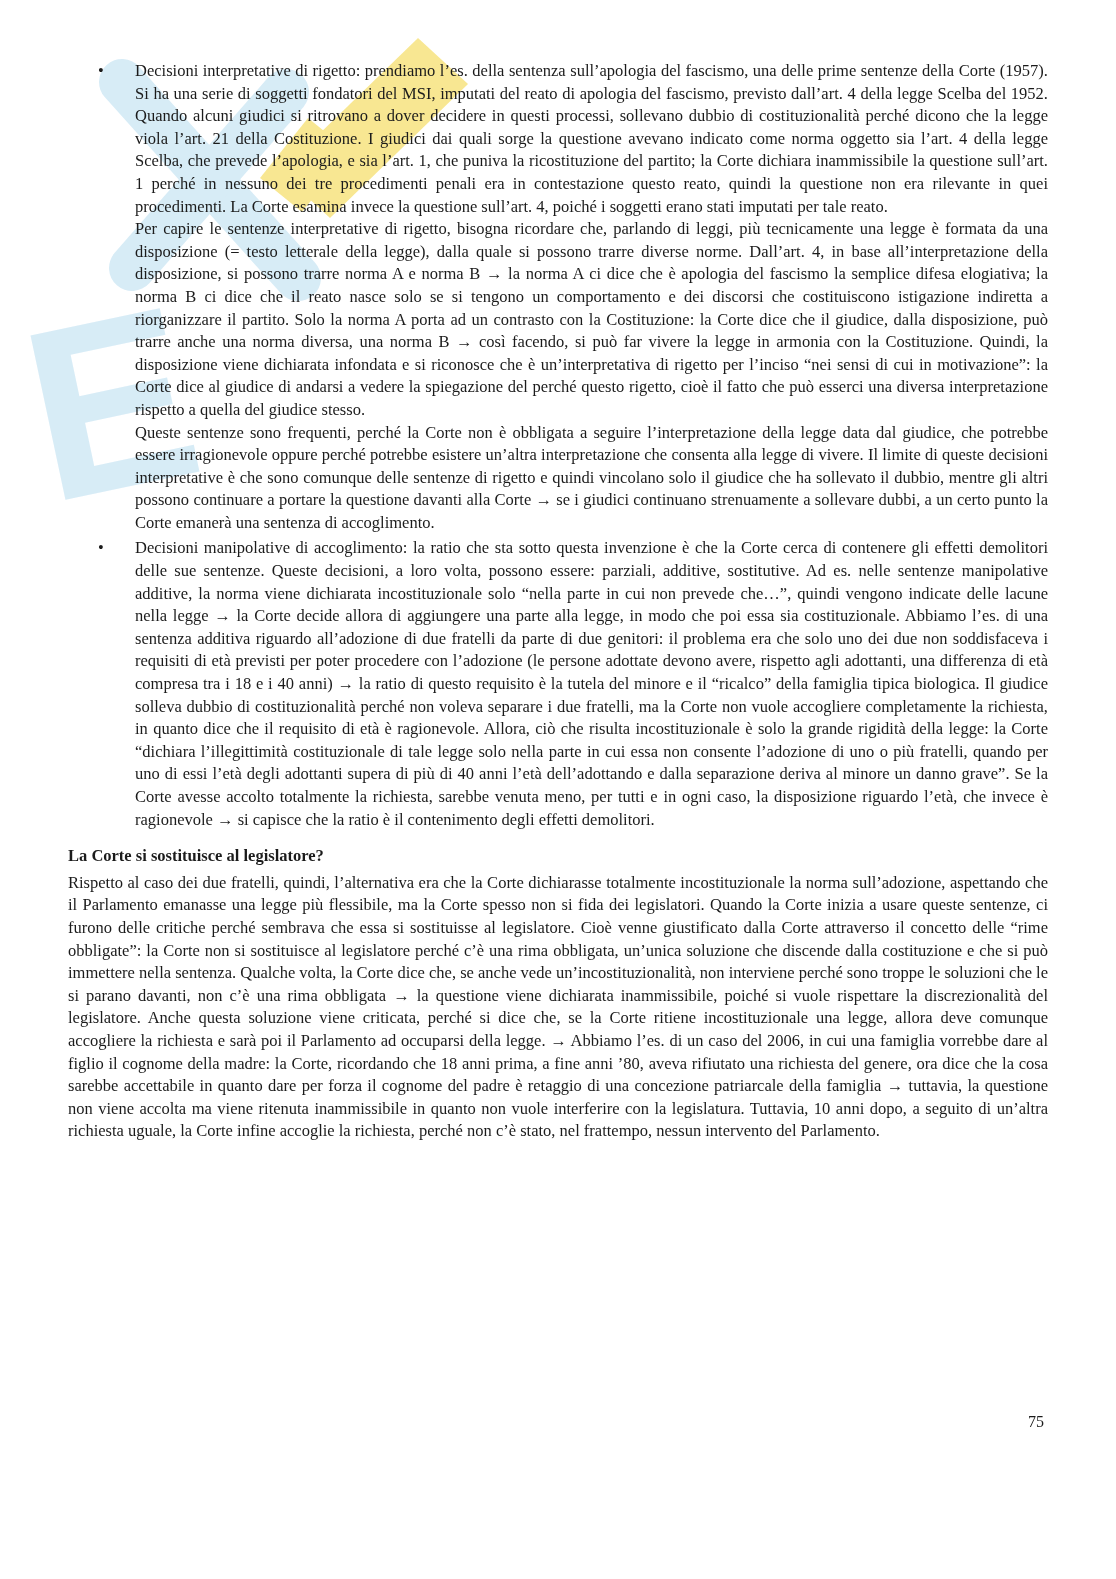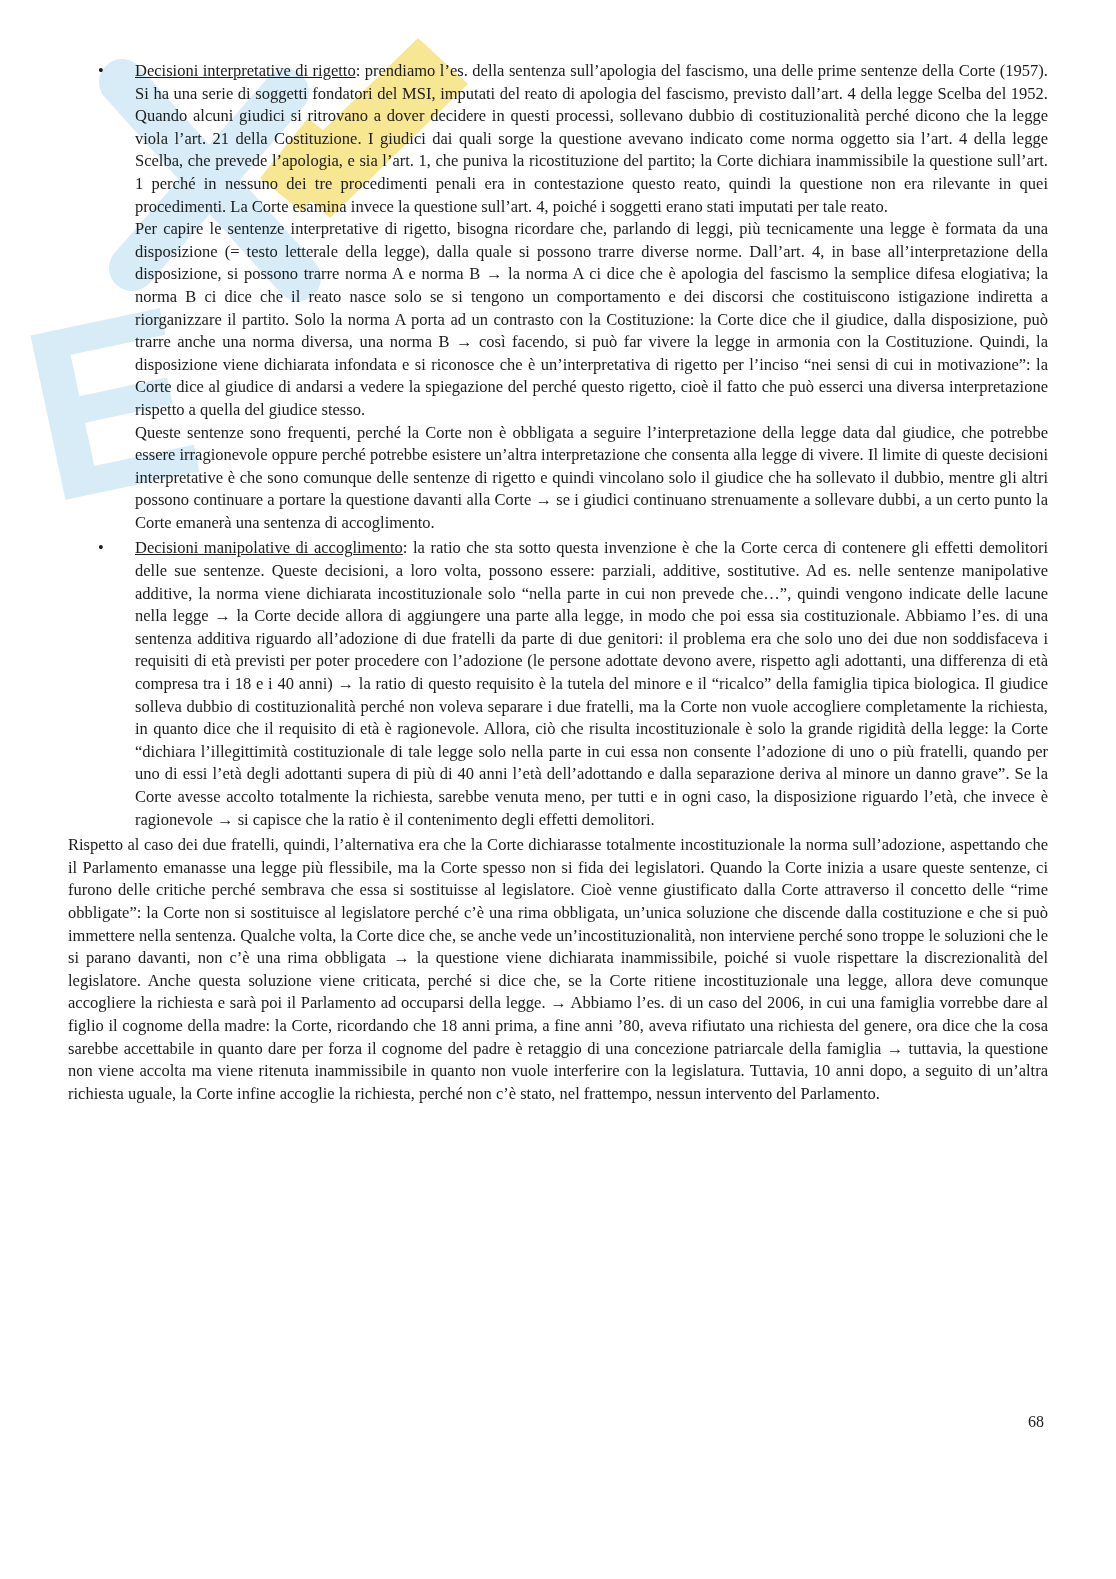--- a/index.html
+++ b/index.html
@@ -34,21 +34,21 @@
     margin-bottom: 3px;
   }
   ul.bullets > li::before {
     content: "\2022";
     position: absolute;
     left: 30px;
     top: 0;
     font-size: 16.5px;
   }
   ul.bullets p, p.body-par { text-align: justify; }
-  .seg-lead { text-decoration: underline; }
+  .seg-lead { }
   .seg-i { }
   h2.heading {
     font-size: 16.5px;
     font-weight: bold;
     margin-top: 14px;
     margin-bottom: 4px;
   }
   .page-number {
     position: absolute;
     top: 1413px;
@@ -79,18 +79,19 @@
         <li>
           <p><span class="seg-lead">Decisioni interpretative di rigetto</span><span>: prendiamo l’es. della sentenza sull’apologia del fascismo, una delle prime sentenze della Corte (1957). Si ha una serie di soggetti fondatori del MSI, imputati del reato di apologia del fascismo, previsto dall’art. 4 della </span><span class="seg-i">legge Scelba</span><span> del 1952. Quando alcuni giudici si ritrovano a dover decidere in questi processi, sollevano dubbio di costituzionalità perché dicono che la legge viola l’art. 21 della Costituzione. I giudici dai quali sorge la questione avevano indicato come norma oggetto sia l’art. 4 della legge Scelba, che prevede l’apologia, e sia l’art. 1, che puniva la ricostituzione del partito; la Corte dichiara inammissibile la questione sull’art. 1 perché in nessuno dei tre procedimenti penali era in contestazione questo reato, quindi la questione non era rilevante in quei procedimenti. La Corte esamina invece la questione sull’art. 4, poiché i soggetti erano stati imputati per tale reato.</span></p>
           <p><span>Per capire le sentenze interpretative di rigetto, bisogna ricordare che, parlando di leggi, più tecnicamente una legge è formata da una </span><span class="seg-i">disposizione</span><span> (= testo letterale della legge), dalla quale si possono trarre diverse norme. Dall’art. 4, in base all’interpretazione della disposizione, si possono trarre norma A e norma B → la norma A ci dice che è apologia del fascismo la semplice difesa elogiativa; la norma B ci dice che il reato nasce solo se si tengono un comportamento e dei discorsi che costituiscono istigazione indiretta a riorganizzare il partito. Solo la norma A porta ad un contrasto con la Costituzione: la Corte dice che il giudice, dalla disposizione, può trarre anche una norma diversa, una norma B → così facendo, si può far vivere la legge in armonia con la Costituzione. Quindi, la disposizione viene dichiarata infondata e si riconosce che è un’interpretativa di rigetto per l’inciso “nei sensi di cui in motivazione”: la Corte dice al giudice di andarsi a vedere la spiegazione del perché questo rigetto, cioè il fatto che può esserci una diversa interpretazione rispetto a quella del giudice stesso.</span></p>
           <p><span>Queste sentenze sono frequenti, perché la Corte non è obbligata a seguire l’interpretazione della legge data dal giudice, che potrebbe essere irragionevole oppure perché potrebbe esistere un’altra interpretazione che consenta alla legge di vivere. Il limite di queste decisioni interpretative è che sono comunque delle sentenze di rigetto e quindi vincolano solo il giudice che ha sollevato il dubbio, mentre gli altri possono continuare a portare la questione davanti alla Corte → se i giudici continuano strenuamente a sollevare dubbi, a un certo punto la Corte emanerà una sentenza di accoglimento.</span></p>
         </li>
         <li>
           <p><span class="seg-lead">Decisioni manipolative di accoglimento</span><span>: la ratio che sta sotto questa invenzione è che la Corte cerca di contenere gli effetti demolitori delle sue sentenze. Queste decisioni, a loro volta, possono essere: parziali, additive, sostitutive. Ad es. nelle </span><span class="seg-i">sentenze manipolative additive</span><span>, la norma viene dichiarata incostituzionale solo “nella parte in cui non prevede che…”, quindi vengono indicate delle lacune nella legge → la Corte decide allora di aggiungere una parte alla legge, in modo che poi essa sia costituzionale. Abbiamo l’es. di una sentenza additiva riguardo all’adozione di due fratelli da parte di due genitori: il problema era che solo uno dei due non soddisfaceva i requisiti di età previsti per poter procedere con l’adozione (le persone adottate devono avere, rispetto agli adottanti, una differenza di età compresa tra i 18 e i 40 anni) → la ratio di questo requisito è la tutela del minore e il “ricalco” della famiglia tipica biologica. Il giudice solleva dubbio di costituzionalità perché non voleva separare i due fratelli, ma la Corte non vuole accogliere completamente la richiesta, in quanto dice che il requisito di età è ragionevole. Allora, ciò che risulta incostituzionale è solo la grande rigidità della legge: la Corte “dichiara l’illegittimità costituzionale di tale legge solo </span><span class="seg-i">nella parte in cui essa non consente</span><span> l’adozione di uno o più fratelli, quando per uno di essi l’età degli adottanti supera di più di 40 anni l’età dell’adottando e dalla separazione deriva al minore un danno grave”. Se la Corte avesse accolto totalmente la richiesta, sarebbe venuta meno, per tutti e in ogni caso, la disposizione riguardo l’età, che invece è ragionevole → si capisce che la ratio è il contenimento degli effetti demolitori.</span></p>
         </li>
       </ul>
 
+    <h2 class="heading">La Corte si sostituisce al legislatore?</h2>
 
     <p class="body-par"><span>Rispetto al caso dei due fratelli, quindi, l’alternativa era che la Corte dichiarasse totalmente incostituzionale la norma sull’adozione, aspettando che il Parlamento emanasse una legge più flessibile, ma la Corte spesso non si fida dei legislatori. Quando la Corte inizia a usare queste sentenze, ci furono delle critiche perché sembrava che essa si sostituisse al legislatore. Cioè venne giustificato dalla Corte attraverso il concetto delle “rime obbligate”: la Corte non si sostituisce al legislatore perché c’è una </span><span class="seg-i">rima obbligata</span><span>, un’unica soluzione che discende dalla costituzione e che si può immettere nella sentenza. Qualche volta, la Corte dice che, se anche vede un’incostituzionalità, non interviene perché sono troppe le soluzioni che le si parano davanti, non c’è una rima obbligata → la questione viene dichiarata inammissibile, poiché si vuole rispettare la discrezionalità del legislatore. Anche questa soluzione viene criticata, perché si dice che, se la Corte ritiene incostituzionale una legge, allora deve comunque accogliere la richiesta e sarà poi il Parlamento ad occuparsi della legge. → Abbiamo l’es. di un caso del 2006, in cui una famiglia vorrebbe dare al figlio il cognome della madre: la Corte, ricordando che 18 anni prima, a fine anni ’80, aveva rifiutato una richiesta del genere, ora dice che la cosa sarebbe accettabile in quanto dare per forza il cognome del padre è retaggio di una concezione patriarcale della famiglia → tuttavia, la questione non viene accolta ma viene ritenuta inammissibile in quanto non vuole interferire con la legislatura. Tuttavia, 10 anni dopo, a seguito di un’altra richiesta uguale, la Corte infine accoglie la richiesta, perché non c’è stato, nel frattempo, nessun intervento del Parlamento.</span></p>
   </div>
 
-  <div class="page-number">68</div>
+  <div class="page-number">75</div>
 </div>
 
 </body></html>

